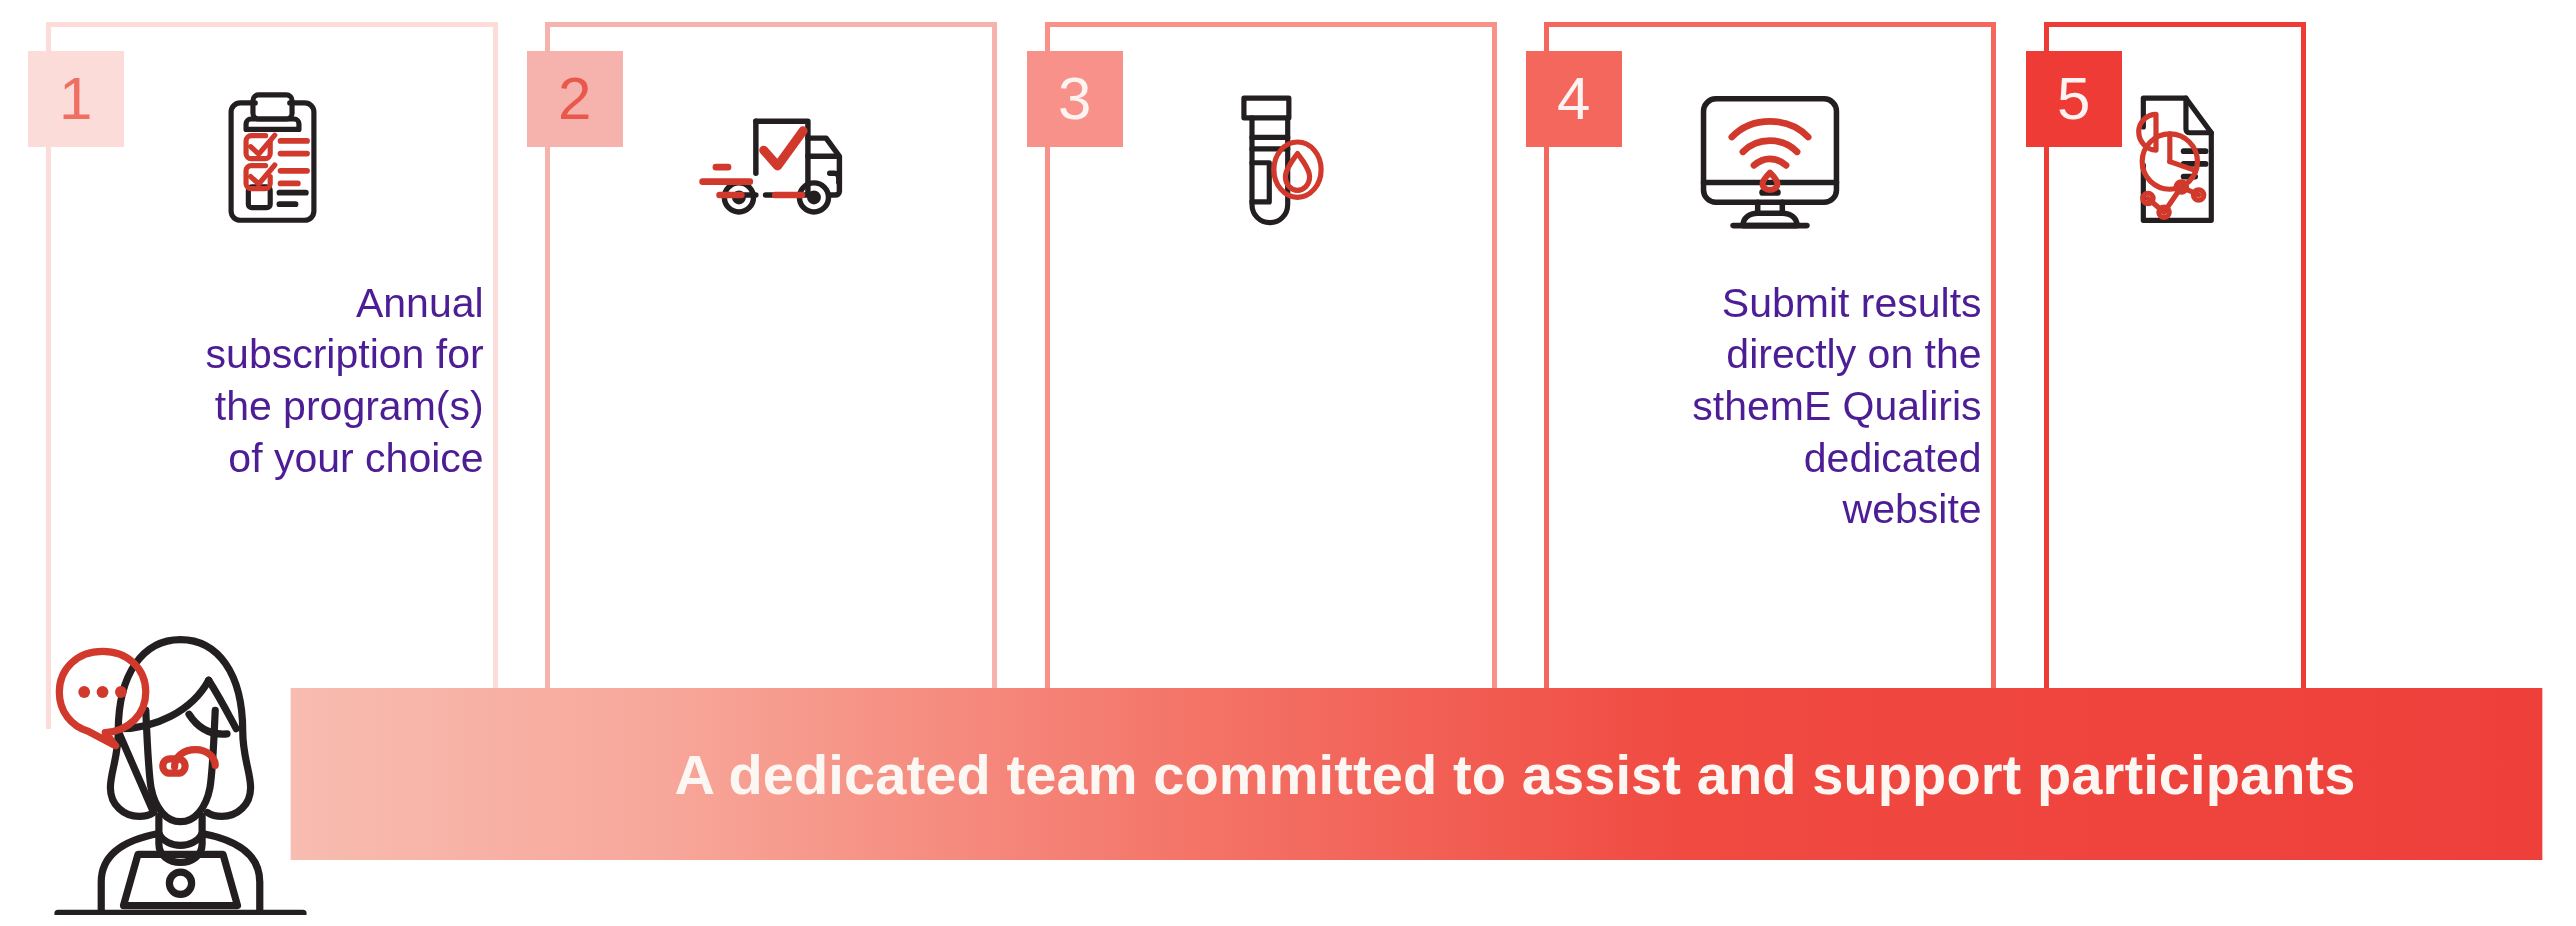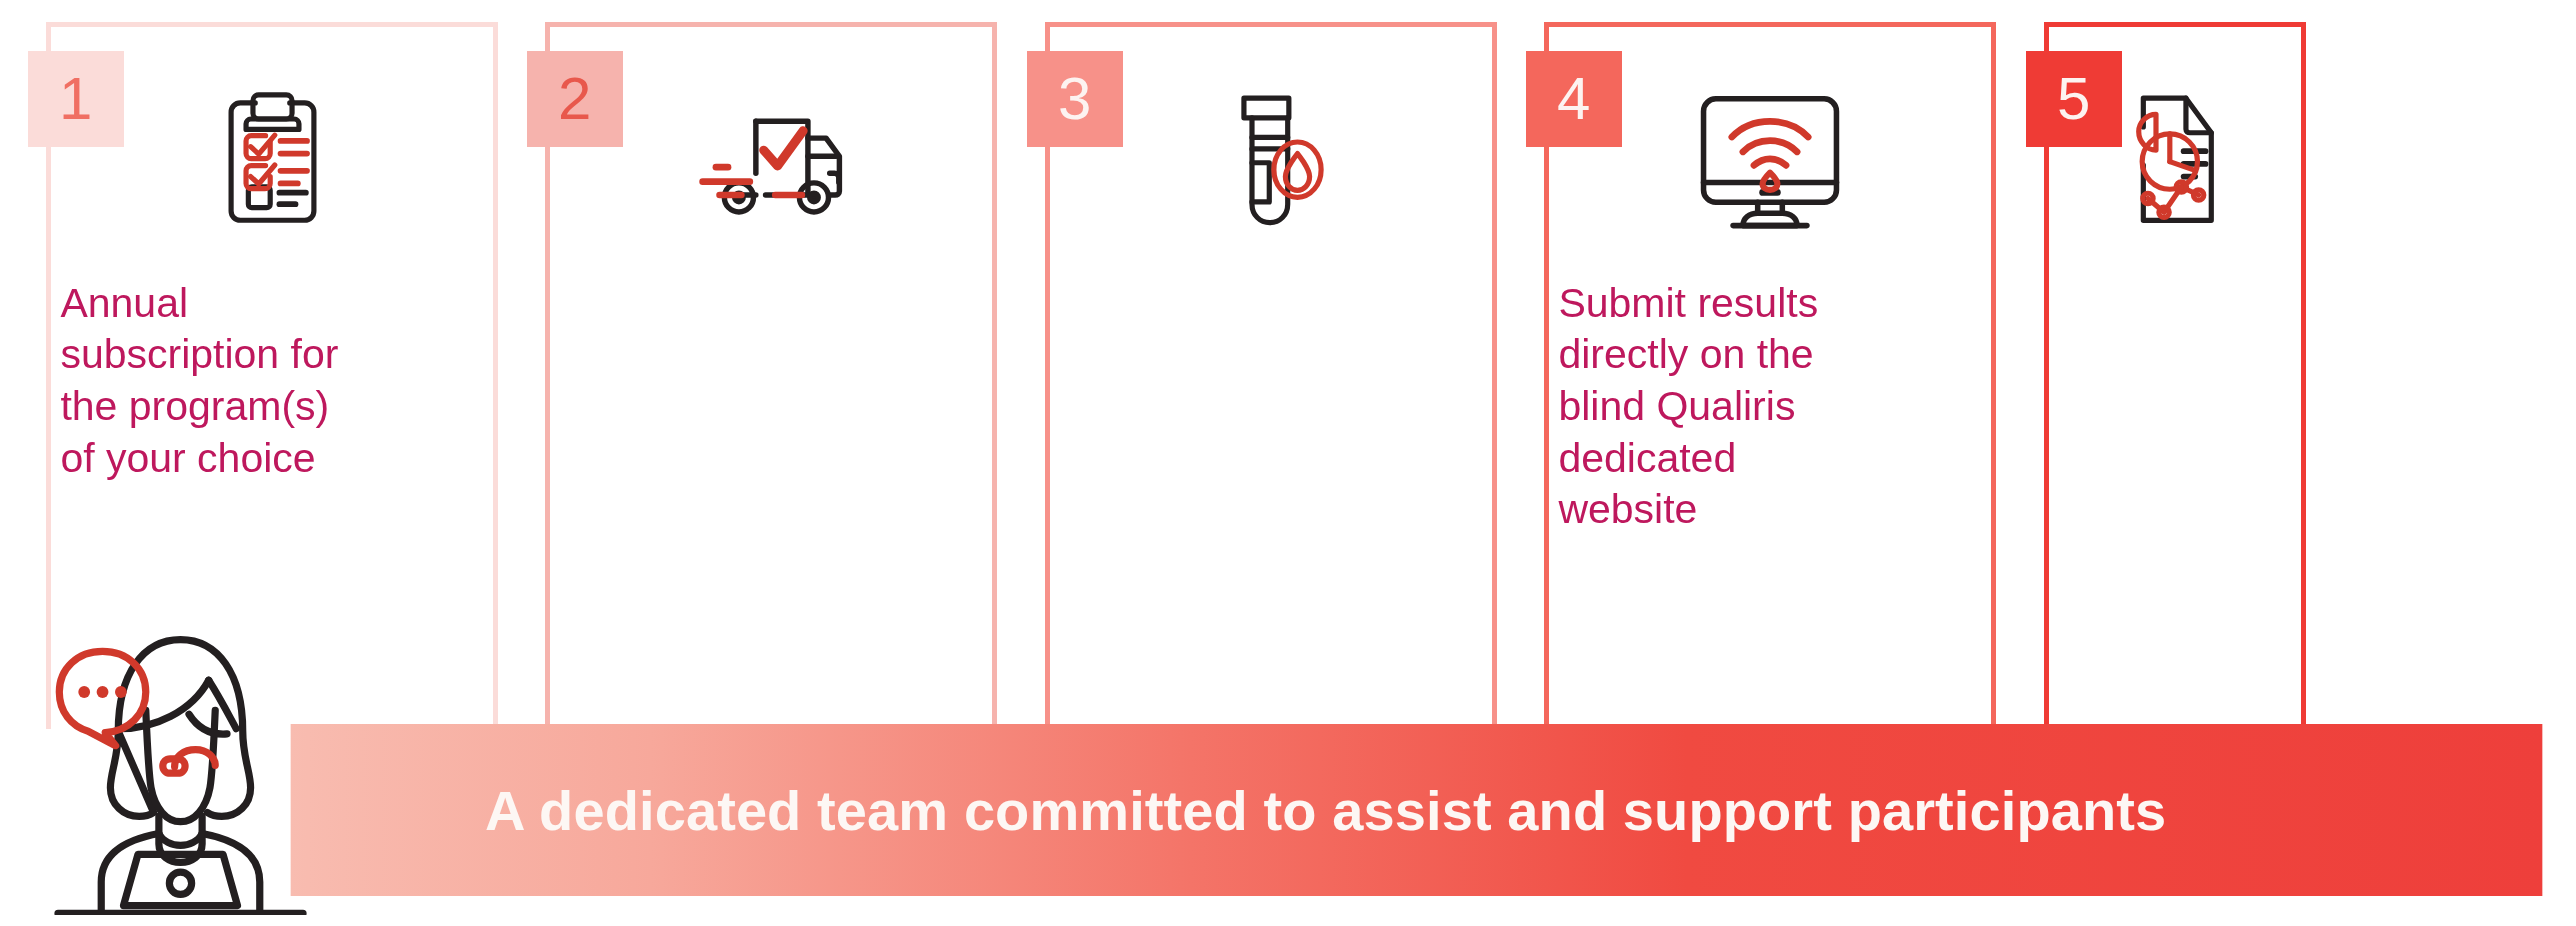--- a/index.html
+++ b/index.html
@@ -25,31 +25,31 @@
     font-size:60px;font-weight:400;line-height:1;
     font-family:"Liberation Sans","DejaVu Sans",sans-serif;
     z-index:5;
   }
   .icon-wrap{
     position:absolute;left:0;right:0;top:54px;height:170px;
     display:flex;align-items:center;justify-content:center;
   }
   .caption{
     position:absolute;left:14.4px;right:14.4px;top:256px;
-    text-align:left;
+    text-align:right;
     font-size:41px;line-height:1.26;
-    color:#be185d;
+    color:#4c1d95;
     font-family:"Liberation Sans","DejaVu Sans",sans-serif;
     white-space:pre-line;
   }
 
   
   .banner{
-    position:absolute;left:288px;top:724px;width:2257px;height:172px;
-    display:flex;align-items:center;justify-content:flex-start;
+    position:absolute;left:288px;top:688px;width:2257px;height:172px;
+    display:flex;align-items:center;justify-content:center;
     z-index:3;
   }
   .banner-text{
     color:#fdf7f4;font-weight:bold;font-size:56px;
     letter-spacing:0.1px;white-space:nowrap;
     padding-left:197px;
     font-family:"Liberation Sans","DejaVu Sans",sans-serif;
   }
   .agent{
     position:absolute;left:19.7px;top:600px;width:321px;height:315px;z-index:6;
@@ -166,21 +166,21 @@
       <path d="M68 76 C100 42 160 42 192 76"></path>
       <path d="M86 100 C110 76 150 76 174 100"></path>
       <path d="M104 122 C120 108 140 108 156 122"></path>
     </g>
     <path d="M130 134 C130 134 142 146 142 152 C142 158 137 162 130 162
              C123 162 118 158 118 152 C118 146 130 134 130 134 Z" fill="none" stroke="#d0392b" stroke-width="10" stroke-linejoin="round"></path>
   </svg>
         </div>
         <div class="caption">Submit results
 directly on the
-blind Qualiris
+sthemE Qualiris
 dedicated
 website</div>
       </div>
       <div class="step" style="left: 2044px; width: 262px;">
         <div class="frame" style="border-color: rgb(239, 59, 53);"></div>
         <div class="badge" style="background: rgb(239, 59, 53); color: rgb(253, 243, 241);">5</div>
         <div class="icon-wrap">
           <svg viewBox="0 0 210 250" width="122" height="144">
     <g fill="none" stroke="#231f20" stroke-width="9" stroke-linecap="round" stroke-linejoin="round">
       <path d="M50 132 V228 H168 V76 L124 16 H50 V66"></path>

